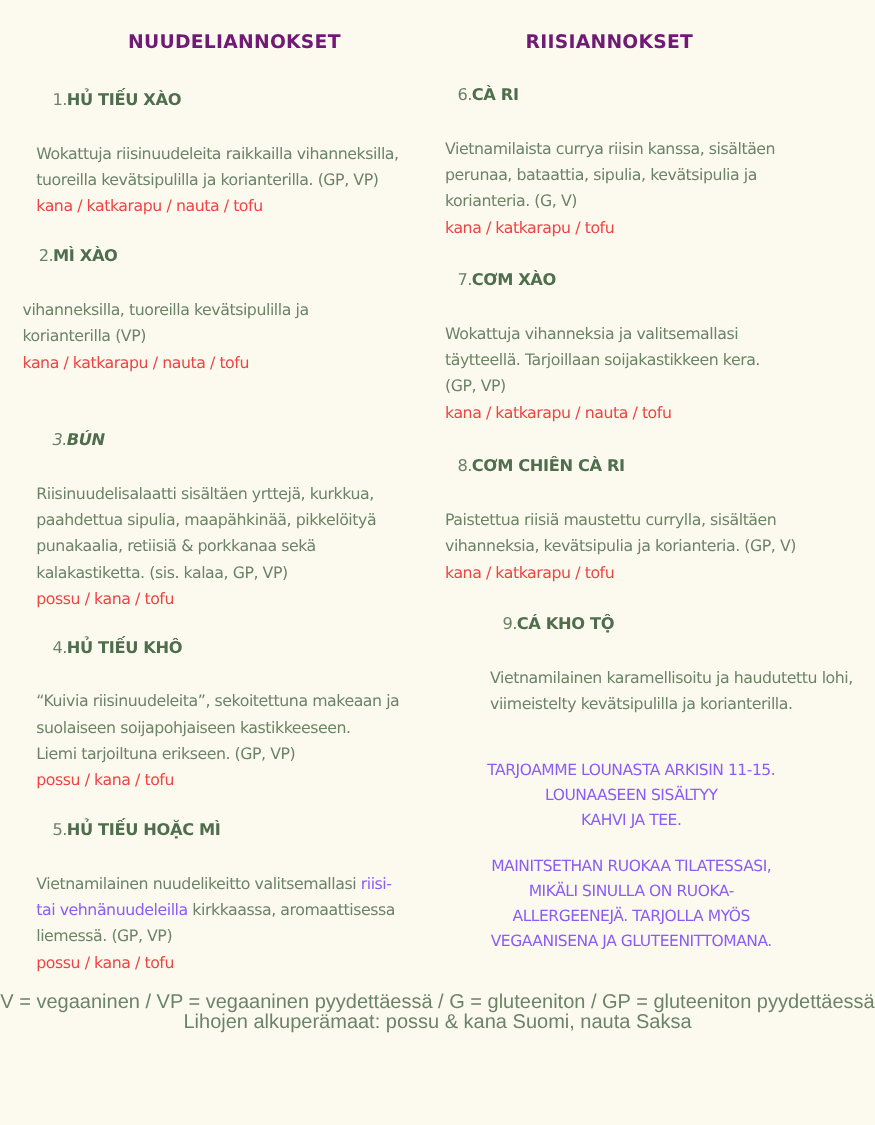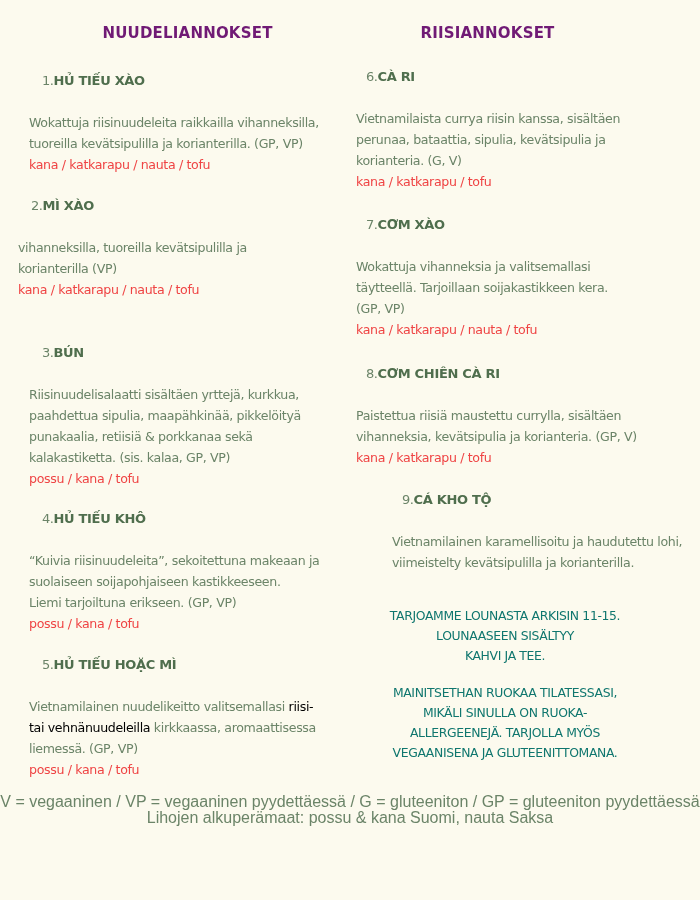--- a/index.html
+++ b/index.html
@@ -18,28 +18,28 @@
     .dish { position: absolute; width: 320px; }
     .dish-head {
       font-size: 13px; color: #4F6E4D; height: 20px; line-height: 20px;
     }
     .dish-num { font-weight: normal; color: #6B8468; letter-spacing: -0.5px; }
     .dish-name { font-weight: bold; color: #4F6E4D; letter-spacing: -0.3px; }
     .dish-desc {
       margin-top: 21px;
       font-size: 12.6px; line-height: 21px; color: #6B8468; letter-spacing: -0.35px;
     }
-    .dish-desc .dark { color: #000000; }
+    .dish-desc .dark { color: #8b5cf6; }
     .dish-prot {
       font-size: 12.6px; line-height: 21px; color: #ef4444; letter-spacing: -0.35px;
     }
     .notice {
       position: absolute; left: 360px; width: 300px;
       text-align: center; font-size: 12.4px; line-height: 20px;
-      color: #0f766e; letter-spacing: -0.35px;
+      color: #8b5cf6; letter-spacing: -0.35px;
     }
     .notice div { white-space: nowrap; }
     .footer {
       position: absolute; left: 0; width: 700px; text-align: center;
       font-family: "Liberation Sans", sans-serif;
       font-size: 16px; line-height: 16px; color: #6B8468;
     }
   </style>
 </head>
 <body>
@@ -65,21 +65,21 @@
       <span class="dish-num">2.</span><span class="dish-name">MÌ XÀO</span>
     </div>
     <div class="dish-desc">
       <div>vihanneksilla, tuoreilla kevätsipulilla ja</div>
       <div>korianterilla (VP)</div>
     </div>
     <div class="dish-prot">kana / katkarapu / nauta / tofu</div>
   </div>
 
   <div class="dish" style="left:29px; top:343px; width:320px;">
-    <div class="dish-head" style="padding-left:13px;">
+    <div class="dish-head" style="padding-left:13px;font-style:italic;">
       <span class="dish-num">3.</span><span class="dish-name">BÚN</span>
     </div>
     <div class="dish-desc">
       <div>Riisinuudelisalaatti sisältäen yrttejä, kurkkua,</div>
       <div>paahdettua sipulia, maapähkinää, pikkelöityä</div>
       <div>punakaalia, retiisiä &amp; porkkanaa sekä</div>
       <div>kalakastiketta. (sis. kalaa, GP, VP)</div>
     </div>
     <div class="dish-prot">possu / kana / tofu</div>
   </div>

